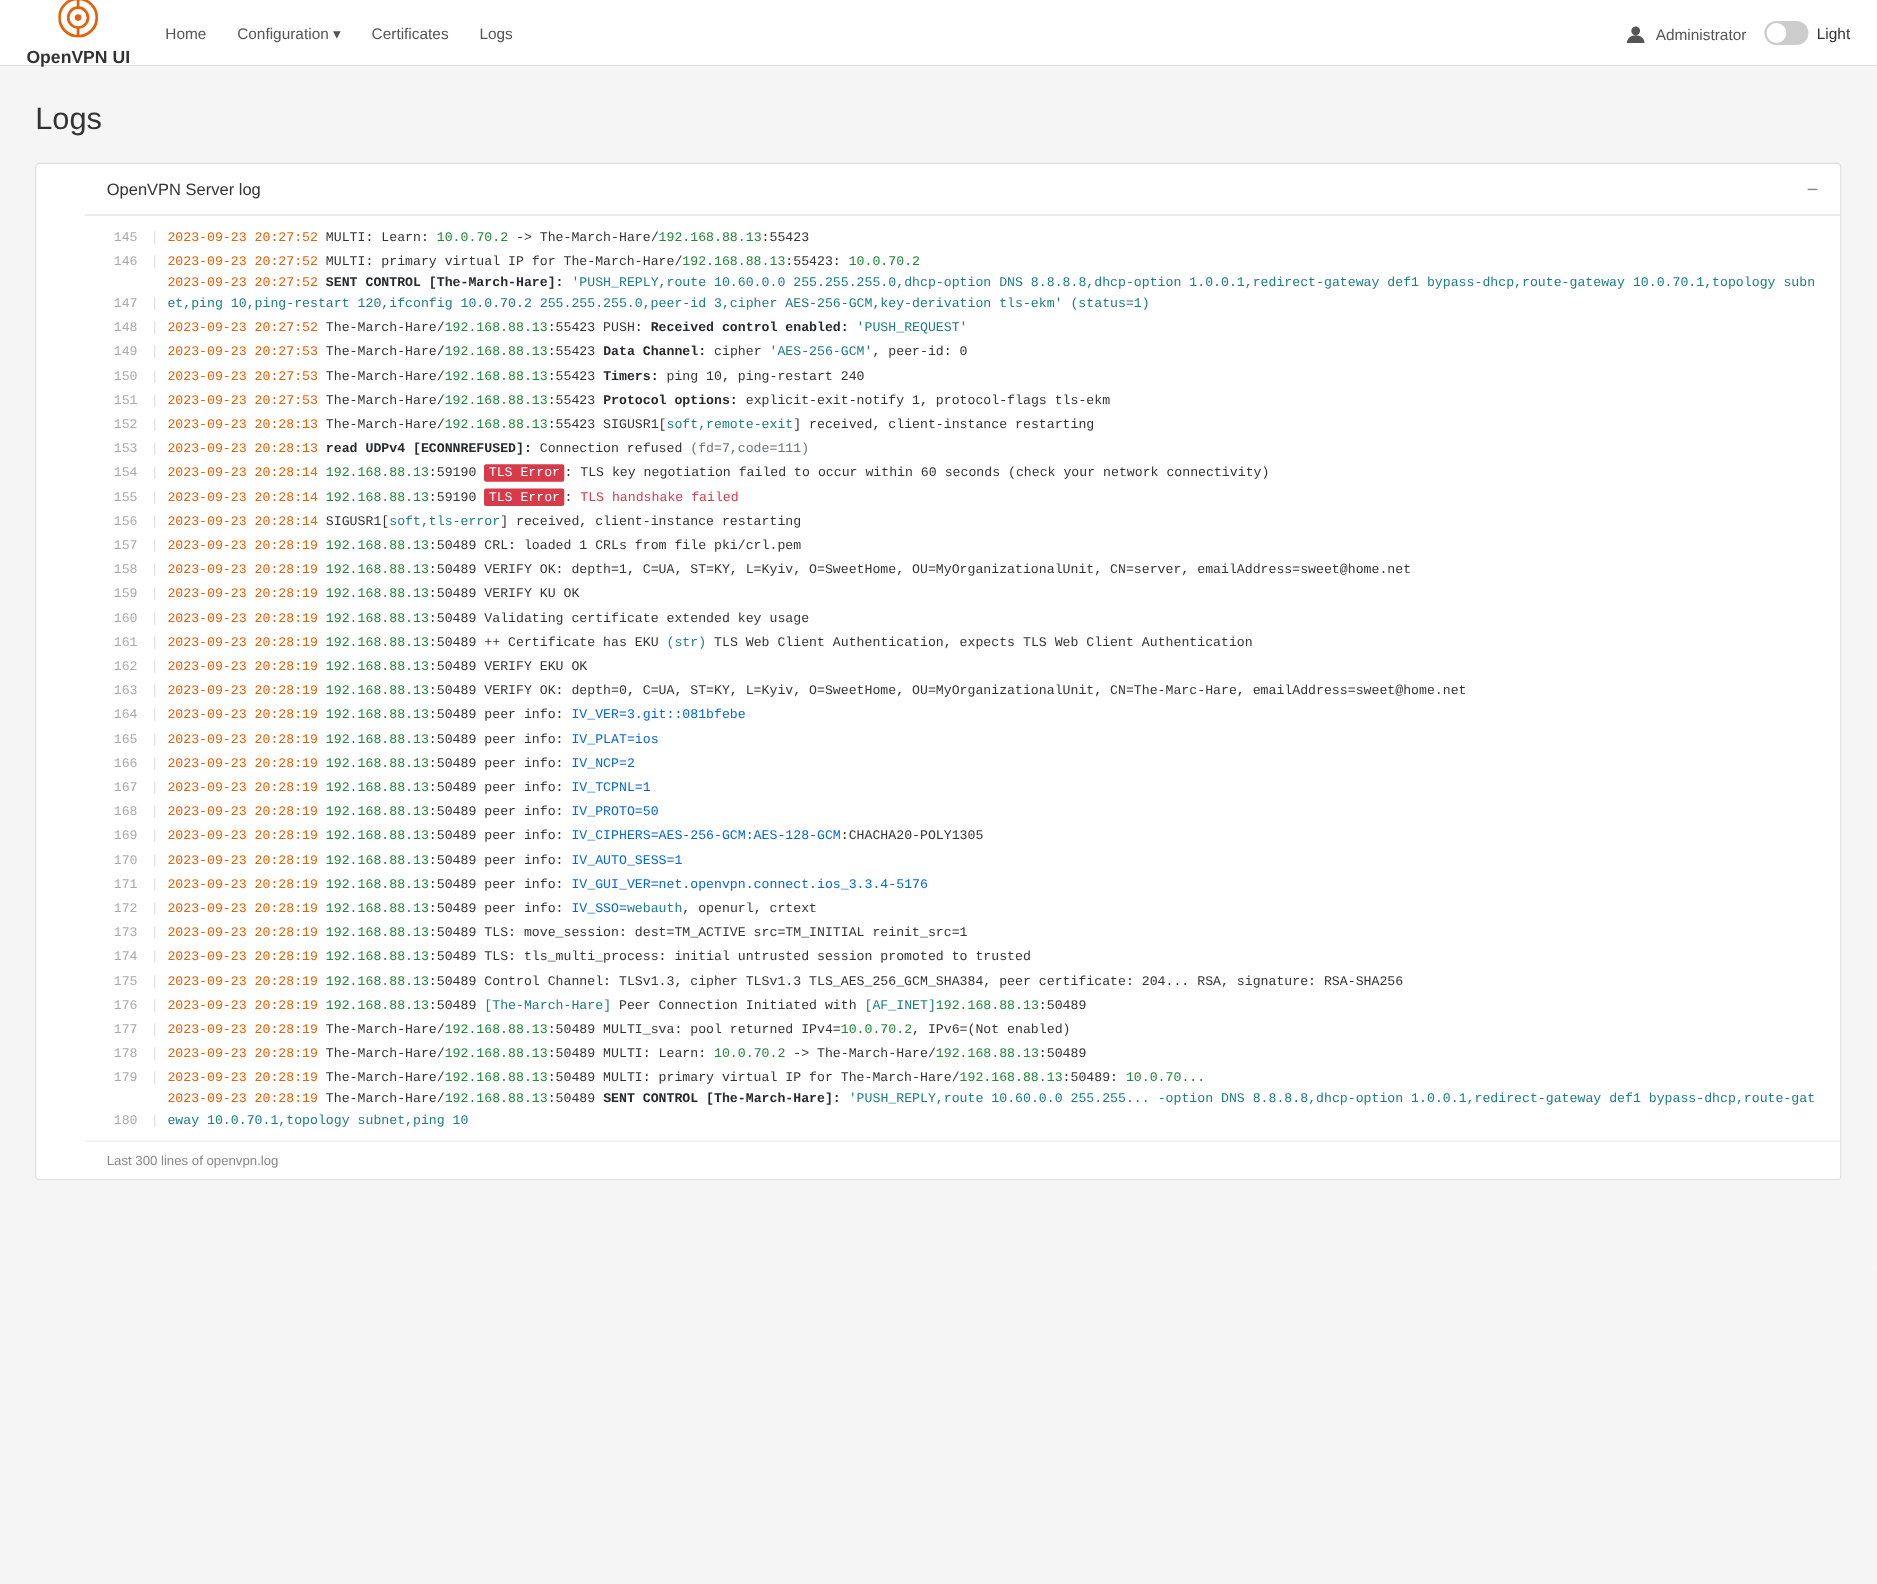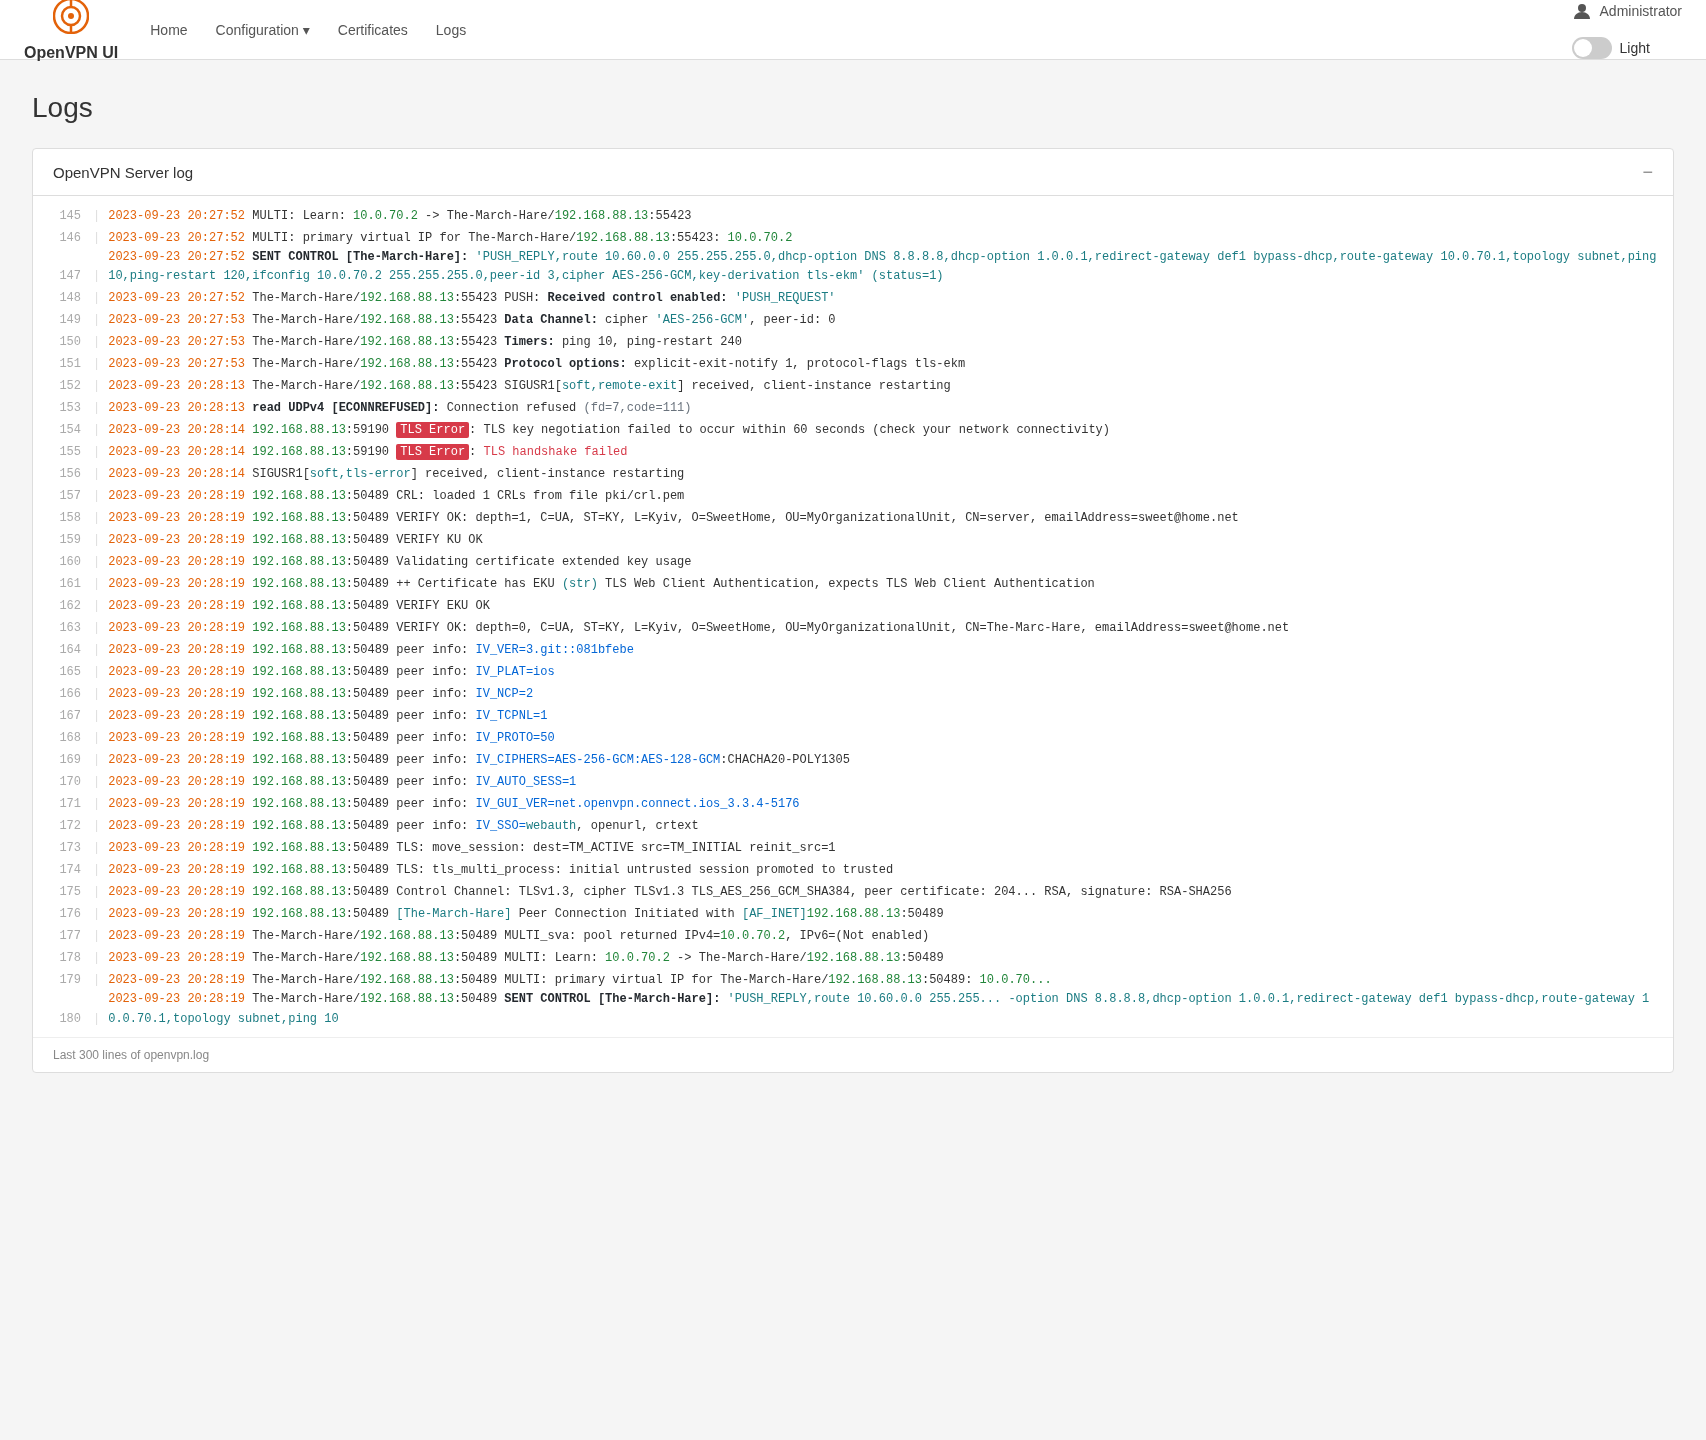--- a/index.html
+++ b/index.html
@@ -42,24 +42,23 @@
     }
     .nav-dropdown {
       display: flex;
       align-items: center;
       gap: 4px;
       color: #555;
       cursor: pointer;
     }
     .nav-right {
       display: flex;
-      align-items: flex-start;
+      align-items: flex-end;
       gap: 16px;
       margin-left: auto;
-      flex-direction: column;
     }
     .user-area {
       display: flex;
       align-items: center;
       gap: 8px;
       color: #555;
     }
     .theme-toggle {
       display: flex;
       align-items: center;
@@ -97,20 +96,21 @@
       font-weight: 300;
       color: #333;
       margin-bottom: 24px;
     }
 
     
     .log-panel {
       background: #fff;
       border: 1px solid #ddd;
       border-radius: 4px;
+      padding-left: 44px;
     }
     .log-panel-header {
       display: flex;
       align-items: center;
       justify-content: space-between;
       padding: 14px 20px;
       border-bottom: 1px solid #ddd;
     }
     .log-panel-title {
       font-size: 15px;

